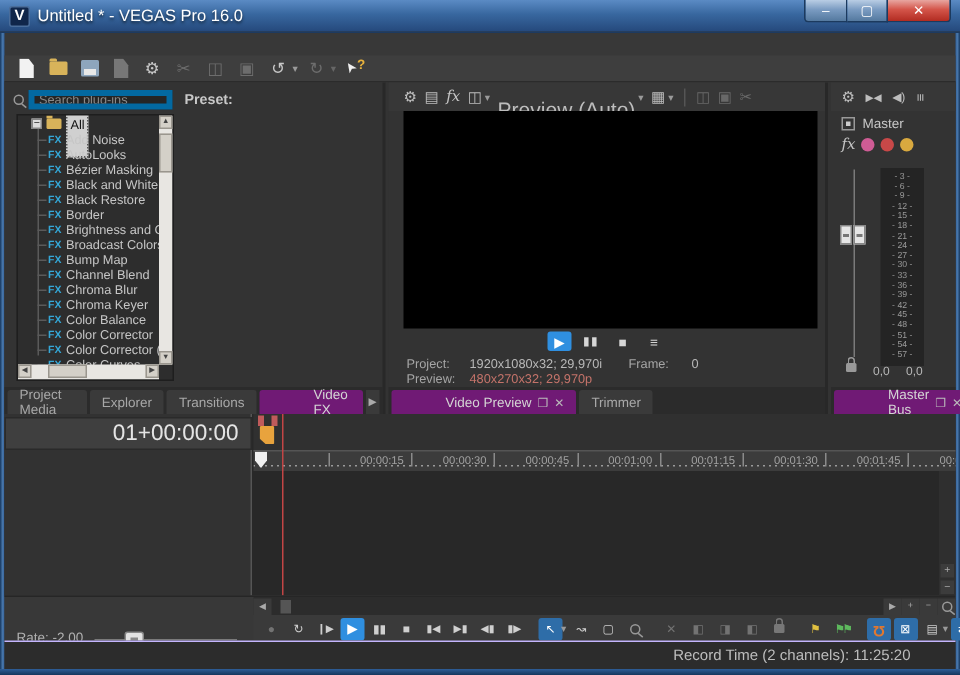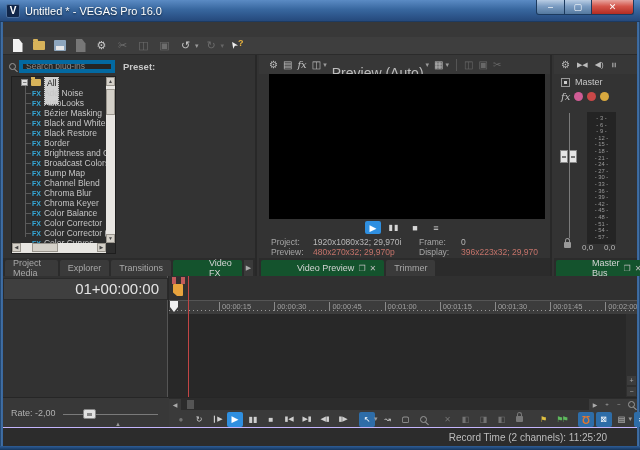--- a/index.html
+++ b/index.html
@@ -42,21 +42,21 @@
   .i-cursorq::after{content:"?";position:absolute;right:0;top:-1px;color:#e8b23c;font-size:9px;font-weight:bold;}
   .vsep{width:1px;height:12px;background:#555;margin:0 2px;}
   
   .dock{position:absolute;left:3px;top:55px;width:634px;height:221px;background:#333;}
   .panel{position:absolute;top:0;height:221px;background:#333;}
   .p-left{left:0;width:254px;border-right:2px solid #282828;}
   .p-center{left:256px;width:293px;border-right:2px solid #282828;}
   .p-right{left:551px;width:83px;}
   .tabrow{position:absolute;left:0;bottom:0;height:18px;width:100%;background:#2b2b2b;display:flex;align-items:flex-end;gap:2px;padding:0 2px;margin-top:16px;}
   .tab{height:16px;background:#3a3a3a;color:#a8a8a8;font-size:9px;display:flex;align-items:center;gap:4px;padding:0 8px;border-radius:2px 2px 0 0;}
-  .tab.active{background:#14532d;color:#d4d4d4;padding-left:36px;}
+  .tab.active{background:#701a75;color:#d4d4d4;padding-left:36px;}
   .tab .tg{font-size:8px;color:#bbb;}
   .tabarrow{height:16px;width:14px;background:#3a3a3a;color:#aaa;font-size:7px;display:flex;align-items:center;justify-content:center;}
   
   .searchrow{position:absolute;left:2px;top:4px;display:flex;align-items:center;height:14px;}
   .mag{width:7px;height:7px;border:1px solid #999;border-radius:50%;position:relative;}
   .mag::after{content:"";position:absolute;width:4px;height:1px;background:#999;right:-3px;bottom:-2px;transform:rotate(40deg);}
   .magbtn{width:14px;height:13px;display:flex;align-items:center;justify-content:center;}
   .search{width:96px;height:13px;background:#252525;border:4px solid #0369a1;color:#bbb;font-size:8.5px;padding:0 3px;}
   .search::placeholder{color:#8a8a8a;}
   .presetlbl{position:absolute;left:120px;top:6px;color:#c8c8c8;font-size:9.5px;font-weight:bold;}
@@ -125,28 +125,28 @@
   .timecode{position:absolute;left:0;top:2px;width:165px;height:22px;background:#3f3f3f;border:1px solid #2a2a2a;
     color:#e4e4e4;font-size:15px;text-align:right;line-height:20px;padding-right:8px;}
   .tl-right{position:absolute;left:166px;top:0;right:0;height:121px;}
   .markerlane{position:absolute;left:0;top:0;right:0;height:24px;background:#303030;}
   .loopin{position:absolute;left:3px;top:1px;width:4px;height:7px;background:#c05b5b;}
   .loopout{position:absolute;left:12px;top:1px;width:4px;height:7px;background:#c05b5b;}
   .markerflag{position:absolute;left:4px;top:8px;width:10px;height:12px;background:#e8a33d;border-radius:1px;clip-path:polygon(0 0,100% 0,100% 100%,40% 100%,0 70%);}
   .ruler{position:absolute;left:0;top:24px;right:0;height:14px;background:#3c3c3c;border-top:1px solid #555;overflow:hidden;}
   .ruler .dotline{position:absolute;left:0;right:0;top:9px;height:1px;background:repeating-linear-gradient(90deg,#9a9a9a 0 1px,transparent 1px 4px);}
   .rlabels{position:absolute;left:50px;top:1px;display:flex;}
-  .rlabel{flex:none;width:55.2px;color:#a0a0a0;font-size:7.5px;border-left:1px solid #8a8a8a;padding-left:2px;height:9px;line-height:9px;}
+  .rlabel{flex:none;width:55.2px;color:#a0a0a0;font-size:7.5px;border-left:1px solid #8a8a8a;padding-left:20px;height:9px;line-height:9px;}
   .cursorhead{position:absolute;left:1px;top:25px;width:8px;height:11px;background:#f0f0f0;clip-path:polygon(0 0,100% 0,100% 55%,50% 100%,0 55%);}
   .playhead{position:absolute;left:19px;top:0;width:1px;height:121px;background:#c24545;}
   .tl-strip{position:absolute;right:0;top:38px;width:11px;bottom:0;background:#2f2f2f;}
   .tl-strip .zb{position:absolute;left:1px;width:9px;height:9px;background:#3c3c3c;color:#aaa;font-size:7px;text-align:center;line-height:9px;}
   
   .bottomctl{position:absolute;left:3px;top:397px;width:634px;height:30px;background:#383838;border-top:1px solid #262626;}
-  .ratebox{position:absolute;left:0;top:0;width:168px;height:30px;border-right:1px solid #2a2a2a;}
+  .ratebox{position:absolute;left:0;top:12px;width:168px;height:30px;border-right:1px solid #2a2a2a;}
   .ratelbl{position:absolute;left:8px;top:10px;color:#b0b0b0;font-size:9px;}
   .ratetrack{position:absolute;left:60px;top:16px;width:95px;height:1px;background:#7a7a7a;}
   .ratethumb{position:absolute;left:80px;top:11px;width:13px;height:10px;background:#e2e2e2;border:1px solid #888;border-radius:2px;}
   .ratethumb::after{content:"";position:absolute;left:3px;top:3px;width:5px;height:3px;background:#888;}
   .ratecenter{position:absolute;left:112px;top:23px;color:#9a9a9a;font-size:6px;}
   .hscrollrow{position:absolute;left:166px;top:0;right:0;height:12px;background:#2c2c2c;display:flex;align-items:center;}
   .hs-btn{width:12px;height:11px;background:#3a3a3a;color:#aaa;font-size:6px;display:flex;align-items:center;justify-content:center;flex:none;}
   .hs-track{flex:1;height:11px;position:relative;}
   .hs-thumb{position:absolute;left:6px;top:1px;width:7px;height:9px;background:#555;}
   .transportrow{position:absolute;left:166px;top:12px;right:0;height:18px;background:#3a3a3a;display:flex;align-items:center;gap:2px;padding-left:4px;}
@@ -363,21 +363,20 @@
             <span class="pbars">▮▮</span>
           </span>
         <span class="pvt">■</span>
         <span class="pvt">≡</span>
       </div>
       <div class="pv-info">
         <div><span class="lbl">Project:</span><span class="val">1920x1080x32; 29,970i</span></div>
         <div><span class="lbl">Preview:</span><span class="red">480x270x32; 29,970p</span></div>
         <div class="col2">
           <div><span class="lbl">Frame:</span><span class="val">0</span></div>
-          <div><span class="lbl">Display:</span><span class="red">396x223x32; 29,970</span></div>
         </div>
       </div>
       <div class="tabrow">
         <div class="tab active">
           <span>Video Preview</span>
           <span class="tg">❐</span>
           <span class="tg">✕</span>
         </div>
         <div class="tab">
             <span>Trimmer</span>

